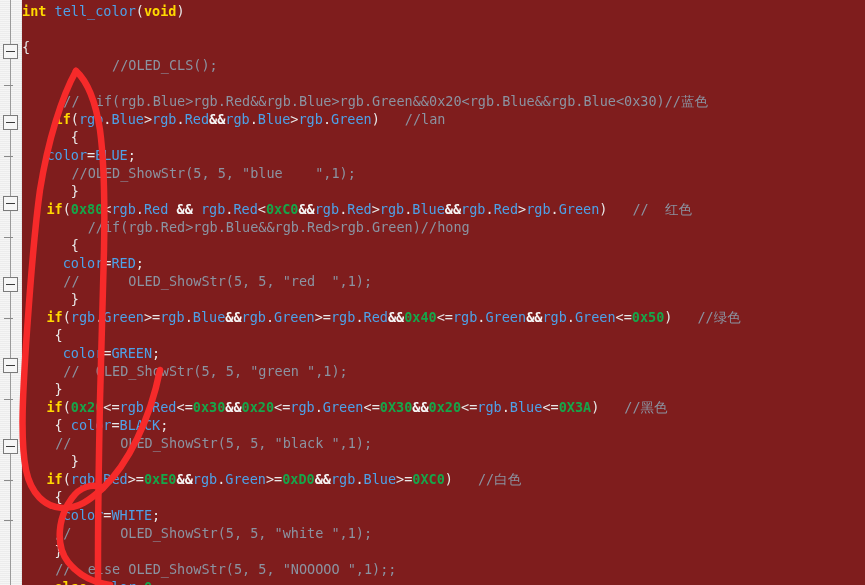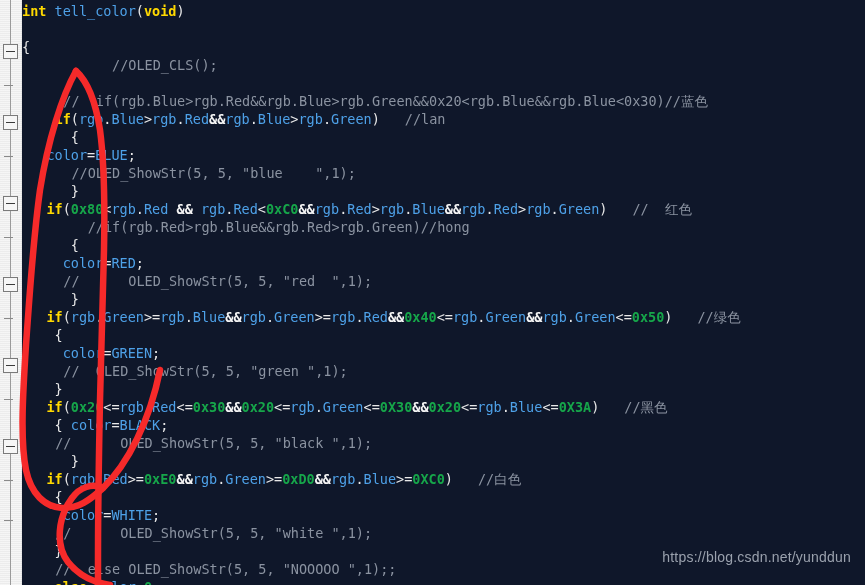--- a/index.html
+++ b/index.html
@@ -4,21 +4,21 @@
 <title>Code editor screenshot</title>
 <style>
   html,body{margin:0;padding:0;background:#2b303b;}
   body{
     width:865px;height:585px;overflow:hidden;position:relative;
     font-family:"DejaVu Sans Mono","Liberation Mono",monospace;
   }
   
   #editor{
     position:absolute;inset:0;
-    background:#0f172a;
+    background:#7f1d1d;
   }
   
   #gutter{
     position:absolute;left:0;top:0;width:22px;height:585px;
     background:#f2f2f2;
     border-right:1px solid #a9a9a9;
     box-sizing:border-box;
   }
   #gutter .stripe{
     position:absolute;left:0;top:0;width:22px;height:585px;
@@ -114,15 +114,14 @@
                C 99 450, 98 500, 98 560
                L 98 585"></path>
 
       <path d="M 103 488
                C 92 483, 80 487, 72 498
                C 58 517, 55 545, 68 562
                C 80 577, 96 583, 110 585"></path>
     </g>
   </svg>
 
-  <div id="watermark">https://blog.csdn.net/yunddun</div>
 
 </div>
 
 </body></html>

